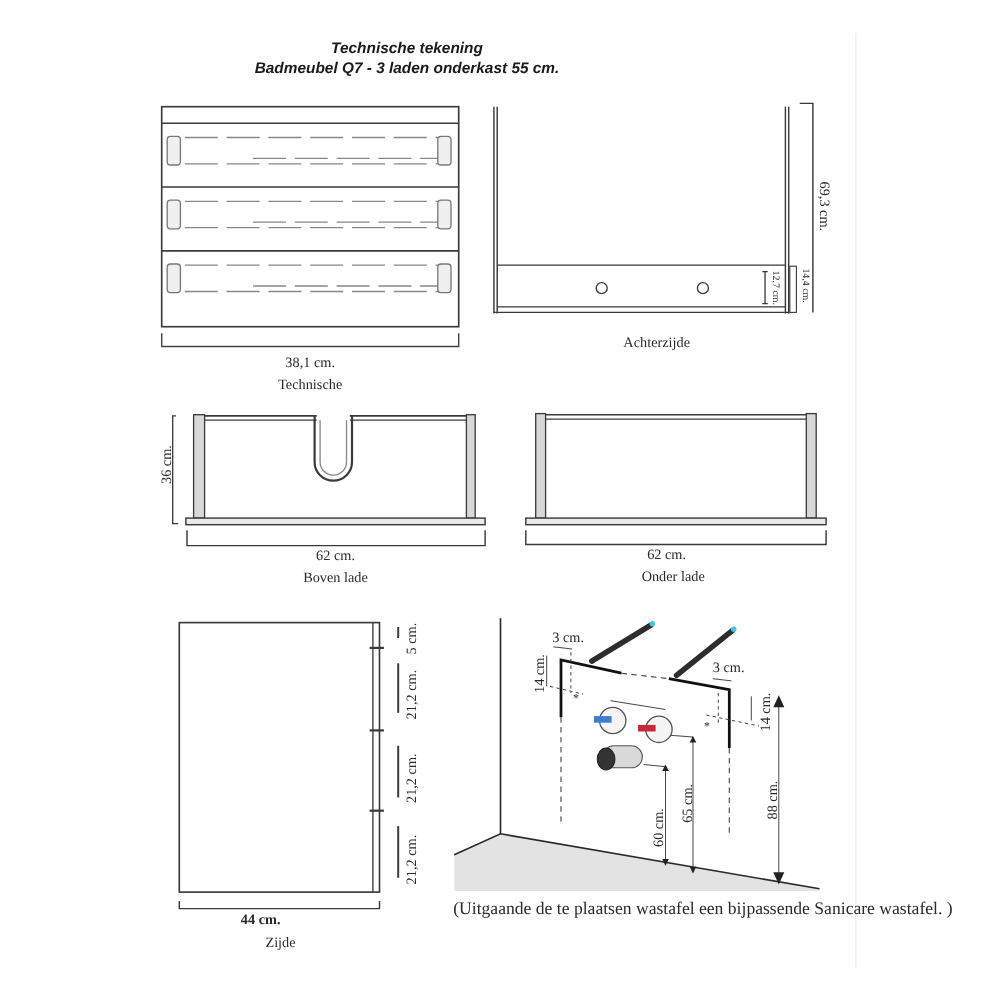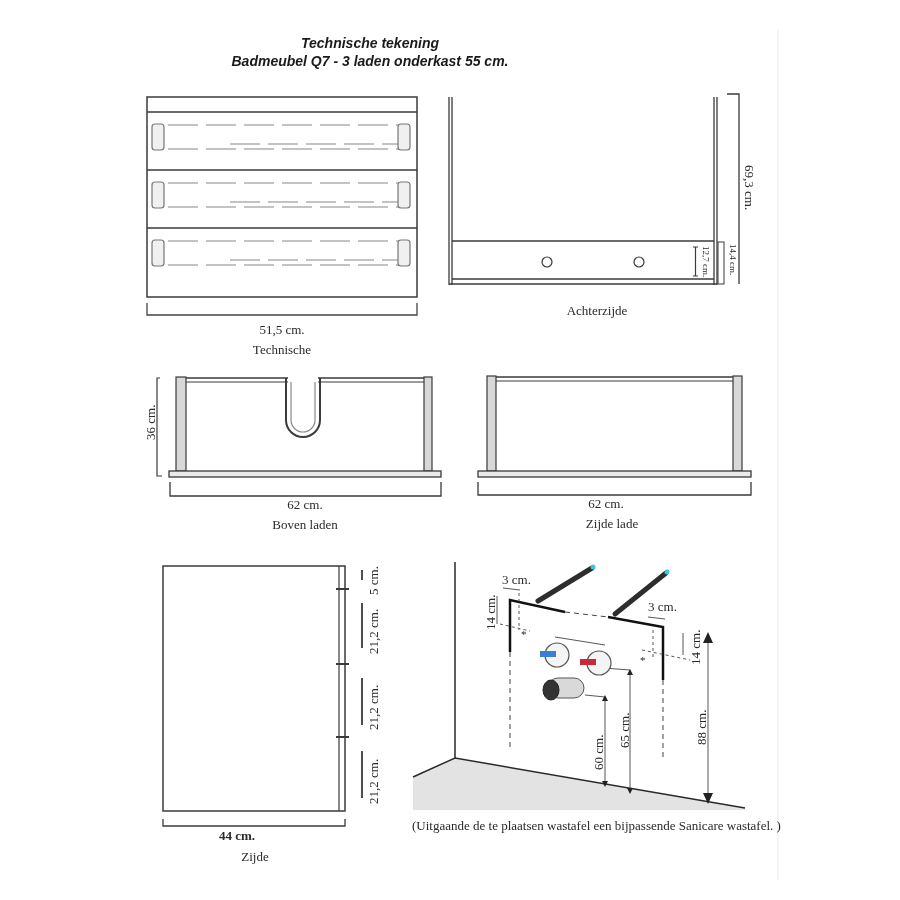--- a/index.html
+++ b/index.html
@@ -9,21 +9,21 @@
              font-family: "Liberation Sans", "DejaVu Sans", sans-serif;
              font-weight: bold; font-style: italic; color: #1a1a1a; }
     .title.t1 { top: 35px; font-size: 14px; }
     .title.t2 { top: 53px; font-size: 14px; }
     svg.drawing { position: absolute; left: 0; top: 0; }
     .lbl { position: absolute; font-size: 13px; color: #2a2a2a; white-space: nowrap; }
     .lbl.c { transform: translateX(-50%); }
     .vtext { position: absolute; font-size: 13px; color: #2a2a2a; white-space: nowrap;
              transform-origin: 0 0; }
     .small { font-size: 9px; }
-    .note { position: absolute; font-size: 13px; color: #2a2a2a; white-space: nowrap; }
+    .note { position: absolute; font-size: 16px; color: #2a2a2a; white-space: nowrap; }
   </style>
 </head>
 <body>
 
 <div class="title t1">Technische tekening</div>
 <div class="title t2">Badmeubel Q7 - 3 laden onderkast 55 cm.</div>
 
 <svg class="drawing" width="900" height="900" viewBox="0 0 900 900">
   <defs>
     <marker id="arrowUp" markerWidth="8" markerHeight="8" refX="4" refY="1" orient="auto">
@@ -168,34 +168,34 @@
     </g>
     <g>
       <line x1="615" y1="614" x2="666" y2="573" stroke="#2d2d2d" stroke-width="5" stroke-linecap="round"></line>
       <circle cx="667" cy="572" r="2.5" fill="#3ec6e8"></circle>
     </g>
   </g>
 
   <line x1="778" y1="30" x2="778" y2="880" stroke="#eef2f4" stroke-width="1.5"></line>
 </svg>
 
-<div class="lbl c" style="left:282px; top:322px;">51,5 cm.</div>
+<div class="lbl c" style="left:282px; top:322px;">38,1 cm.</div>
 <div class="lbl c" style="left:282px; top:342px;">Technische</div>
 
 <div class="lbl c" style="left:597px; top:303px;text-align:center;">Achterzijde</div>
 <div class="vtext" style="left:757px; top:165px; transform: rotate(90deg);">69,3 cm.</div>
 <div class="vtext small" style="left:738px; top:244px; transform: rotate(90deg);">14,4 cm.</div>
 <div class="vtext small" style="left:711px; top:246px; transform: rotate(90deg);">12,7 cm.</div>
 
 <div class="vtext" style="left:143px; top:440px; transform: rotate(-90deg);">36 cm.</div>
 <div class="lbl c" style="left:305px; top:497px;">62 cm.</div>
-<div class="lbl c" style="left:305px; top:517px;">Boven laden</div>
+<div class="lbl c" style="left:305px; top:517px;">Boven lade</div>
 
 <div class="lbl c" style="left:606px; top:496px;">62 cm.</div>
-<div class="lbl c" style="left:612px; top:516px;">Zijde lade</div>
+<div class="lbl c" style="left:612px; top:516px;">Onder lade</div>
 
 <div class="lbl c" style="left:237px; top:828px;font-weight:bold;">44 cm.</div>
 <div class="lbl c" style="left:255px; top:849px;font-family:Liberation Serif, serif;">Zijde</div>
 <div class="vtext" style="left:366px; top:595px; transform: rotate(-90deg);">5 cm.</div>
 <div class="vtext" style="left:366px; top:654px; transform: rotate(-90deg);">21,2 cm.</div>
 <div class="vtext" style="left:366px; top:730px; transform: rotate(-90deg);">21,2 cm.</div>
 <div class="vtext" style="left:366px; top:804px; transform: rotate(-90deg);">21,2 cm.</div>
 
 <div class="lbl" style="left:502px; top:572px;">3 cm.</div>
 <div class="lbl" style="left:648px; top:599px;">3 cm.</div>

